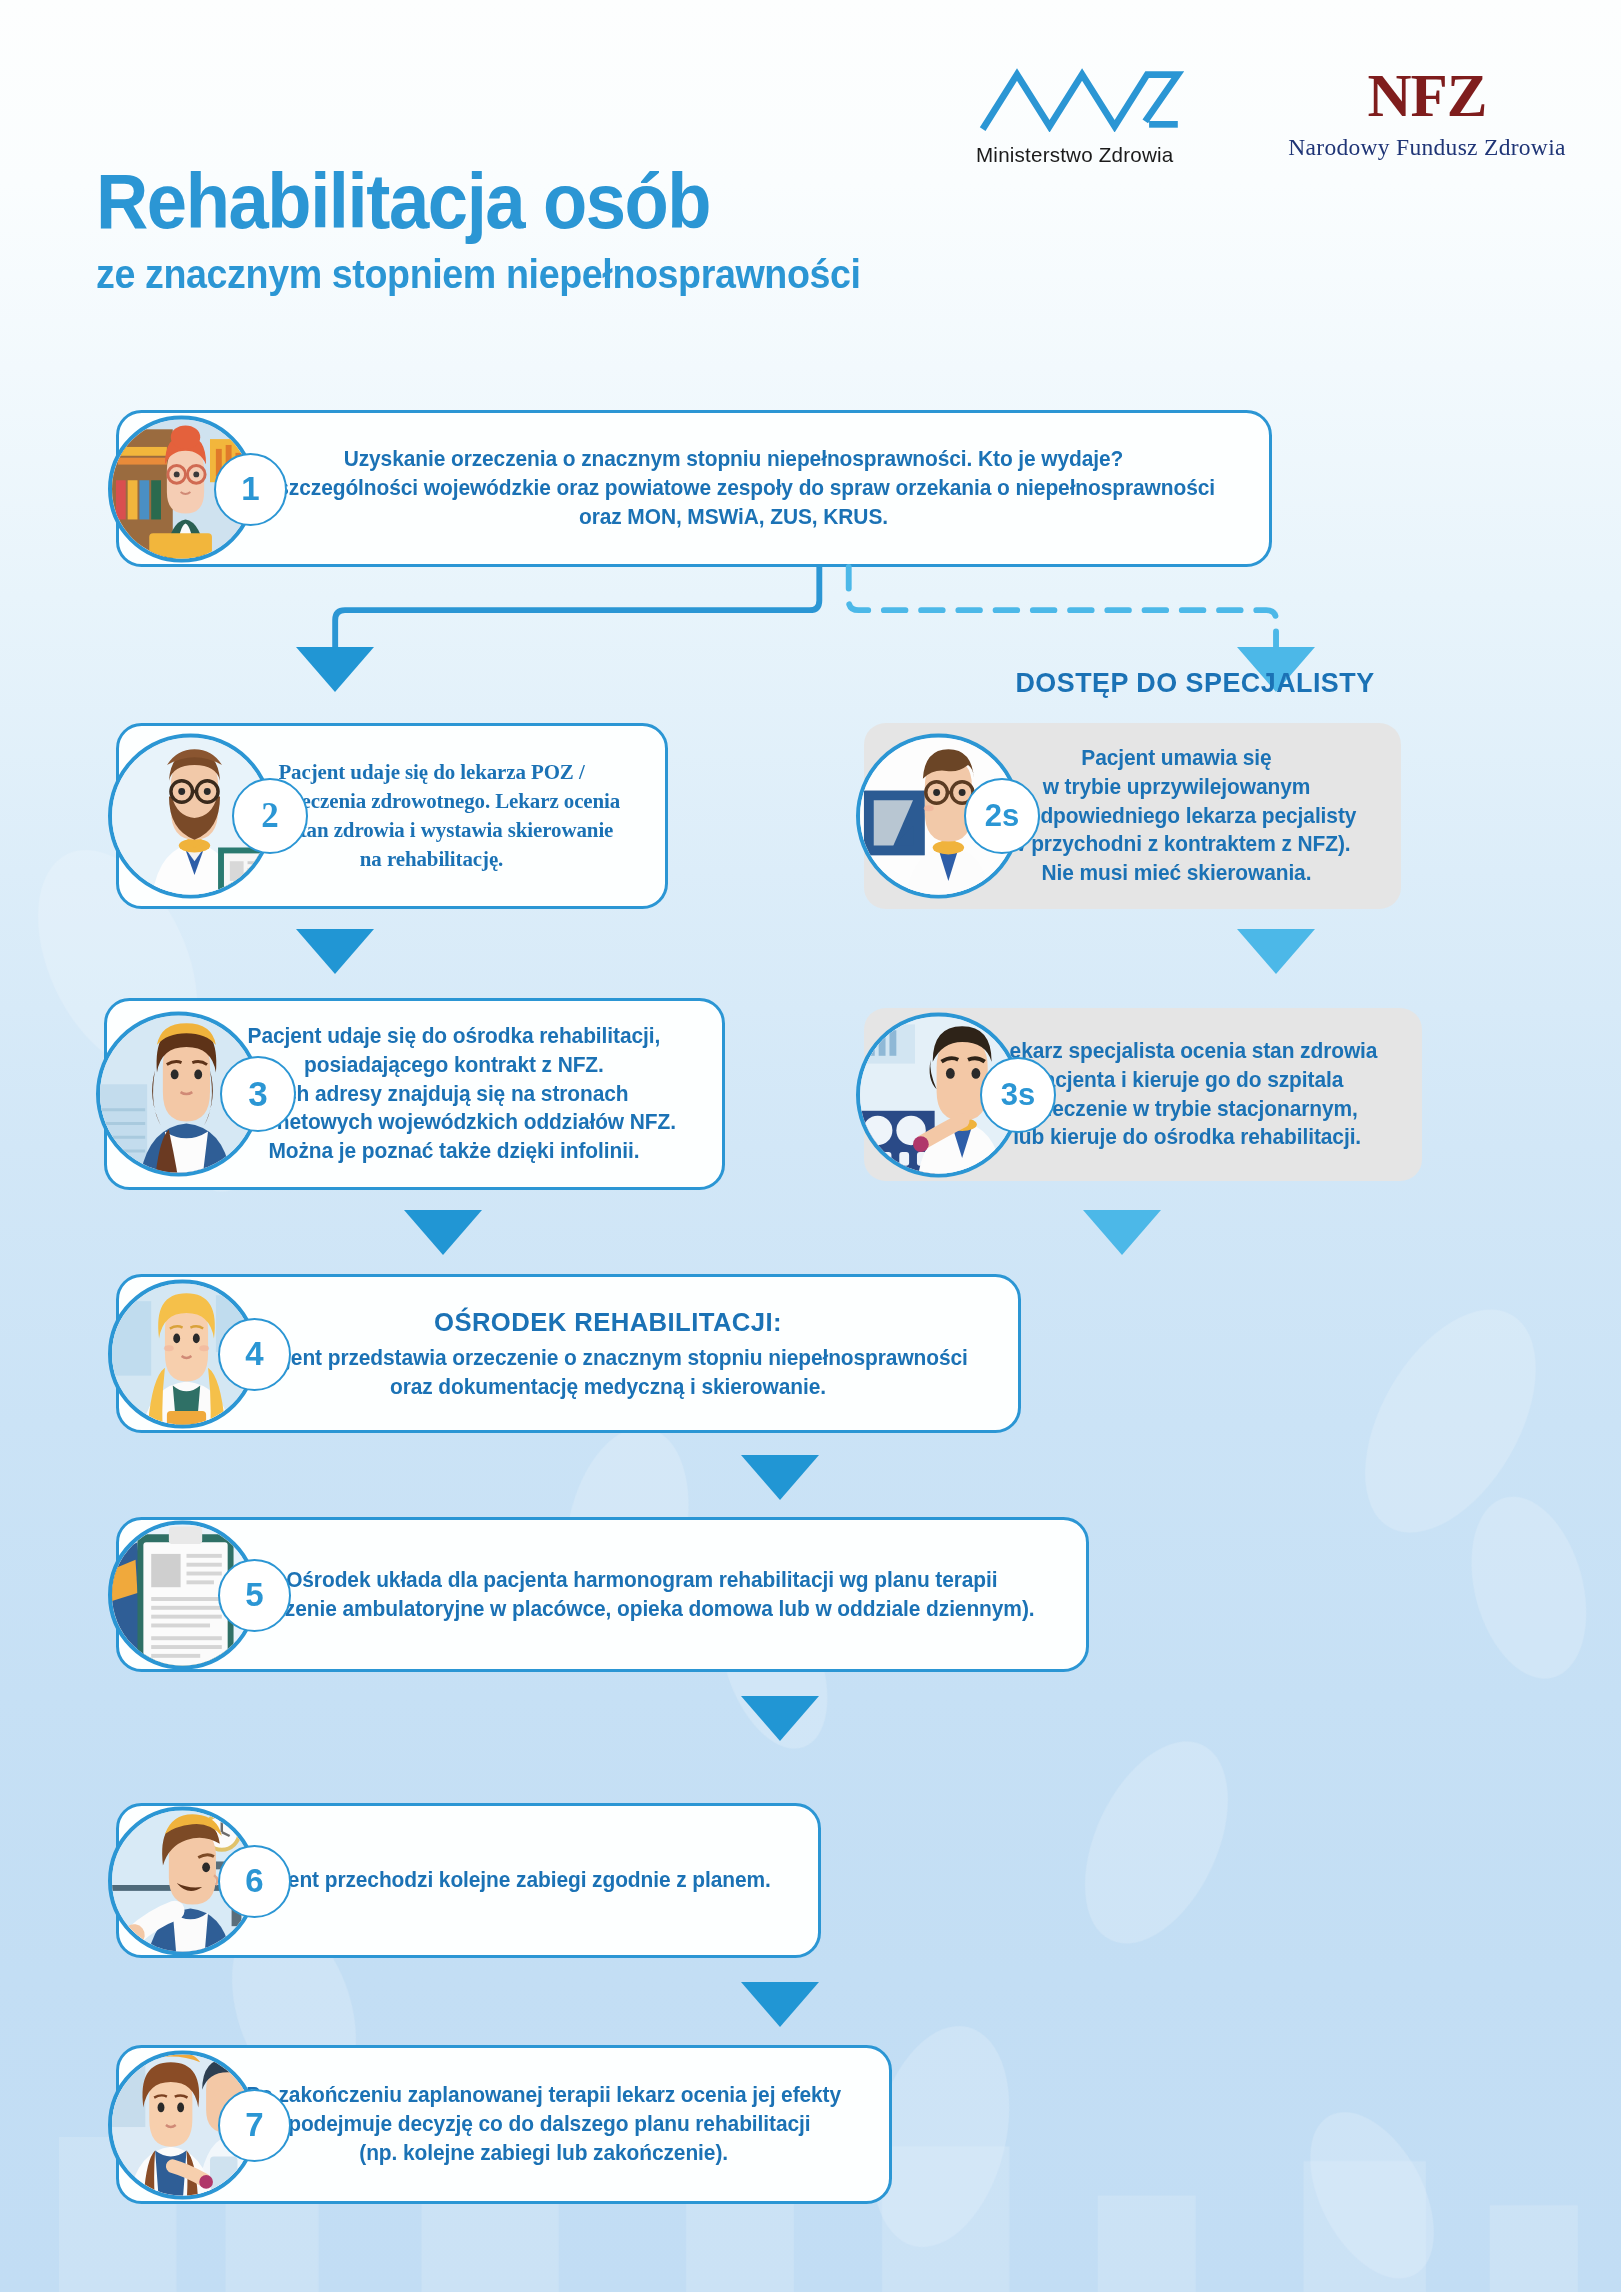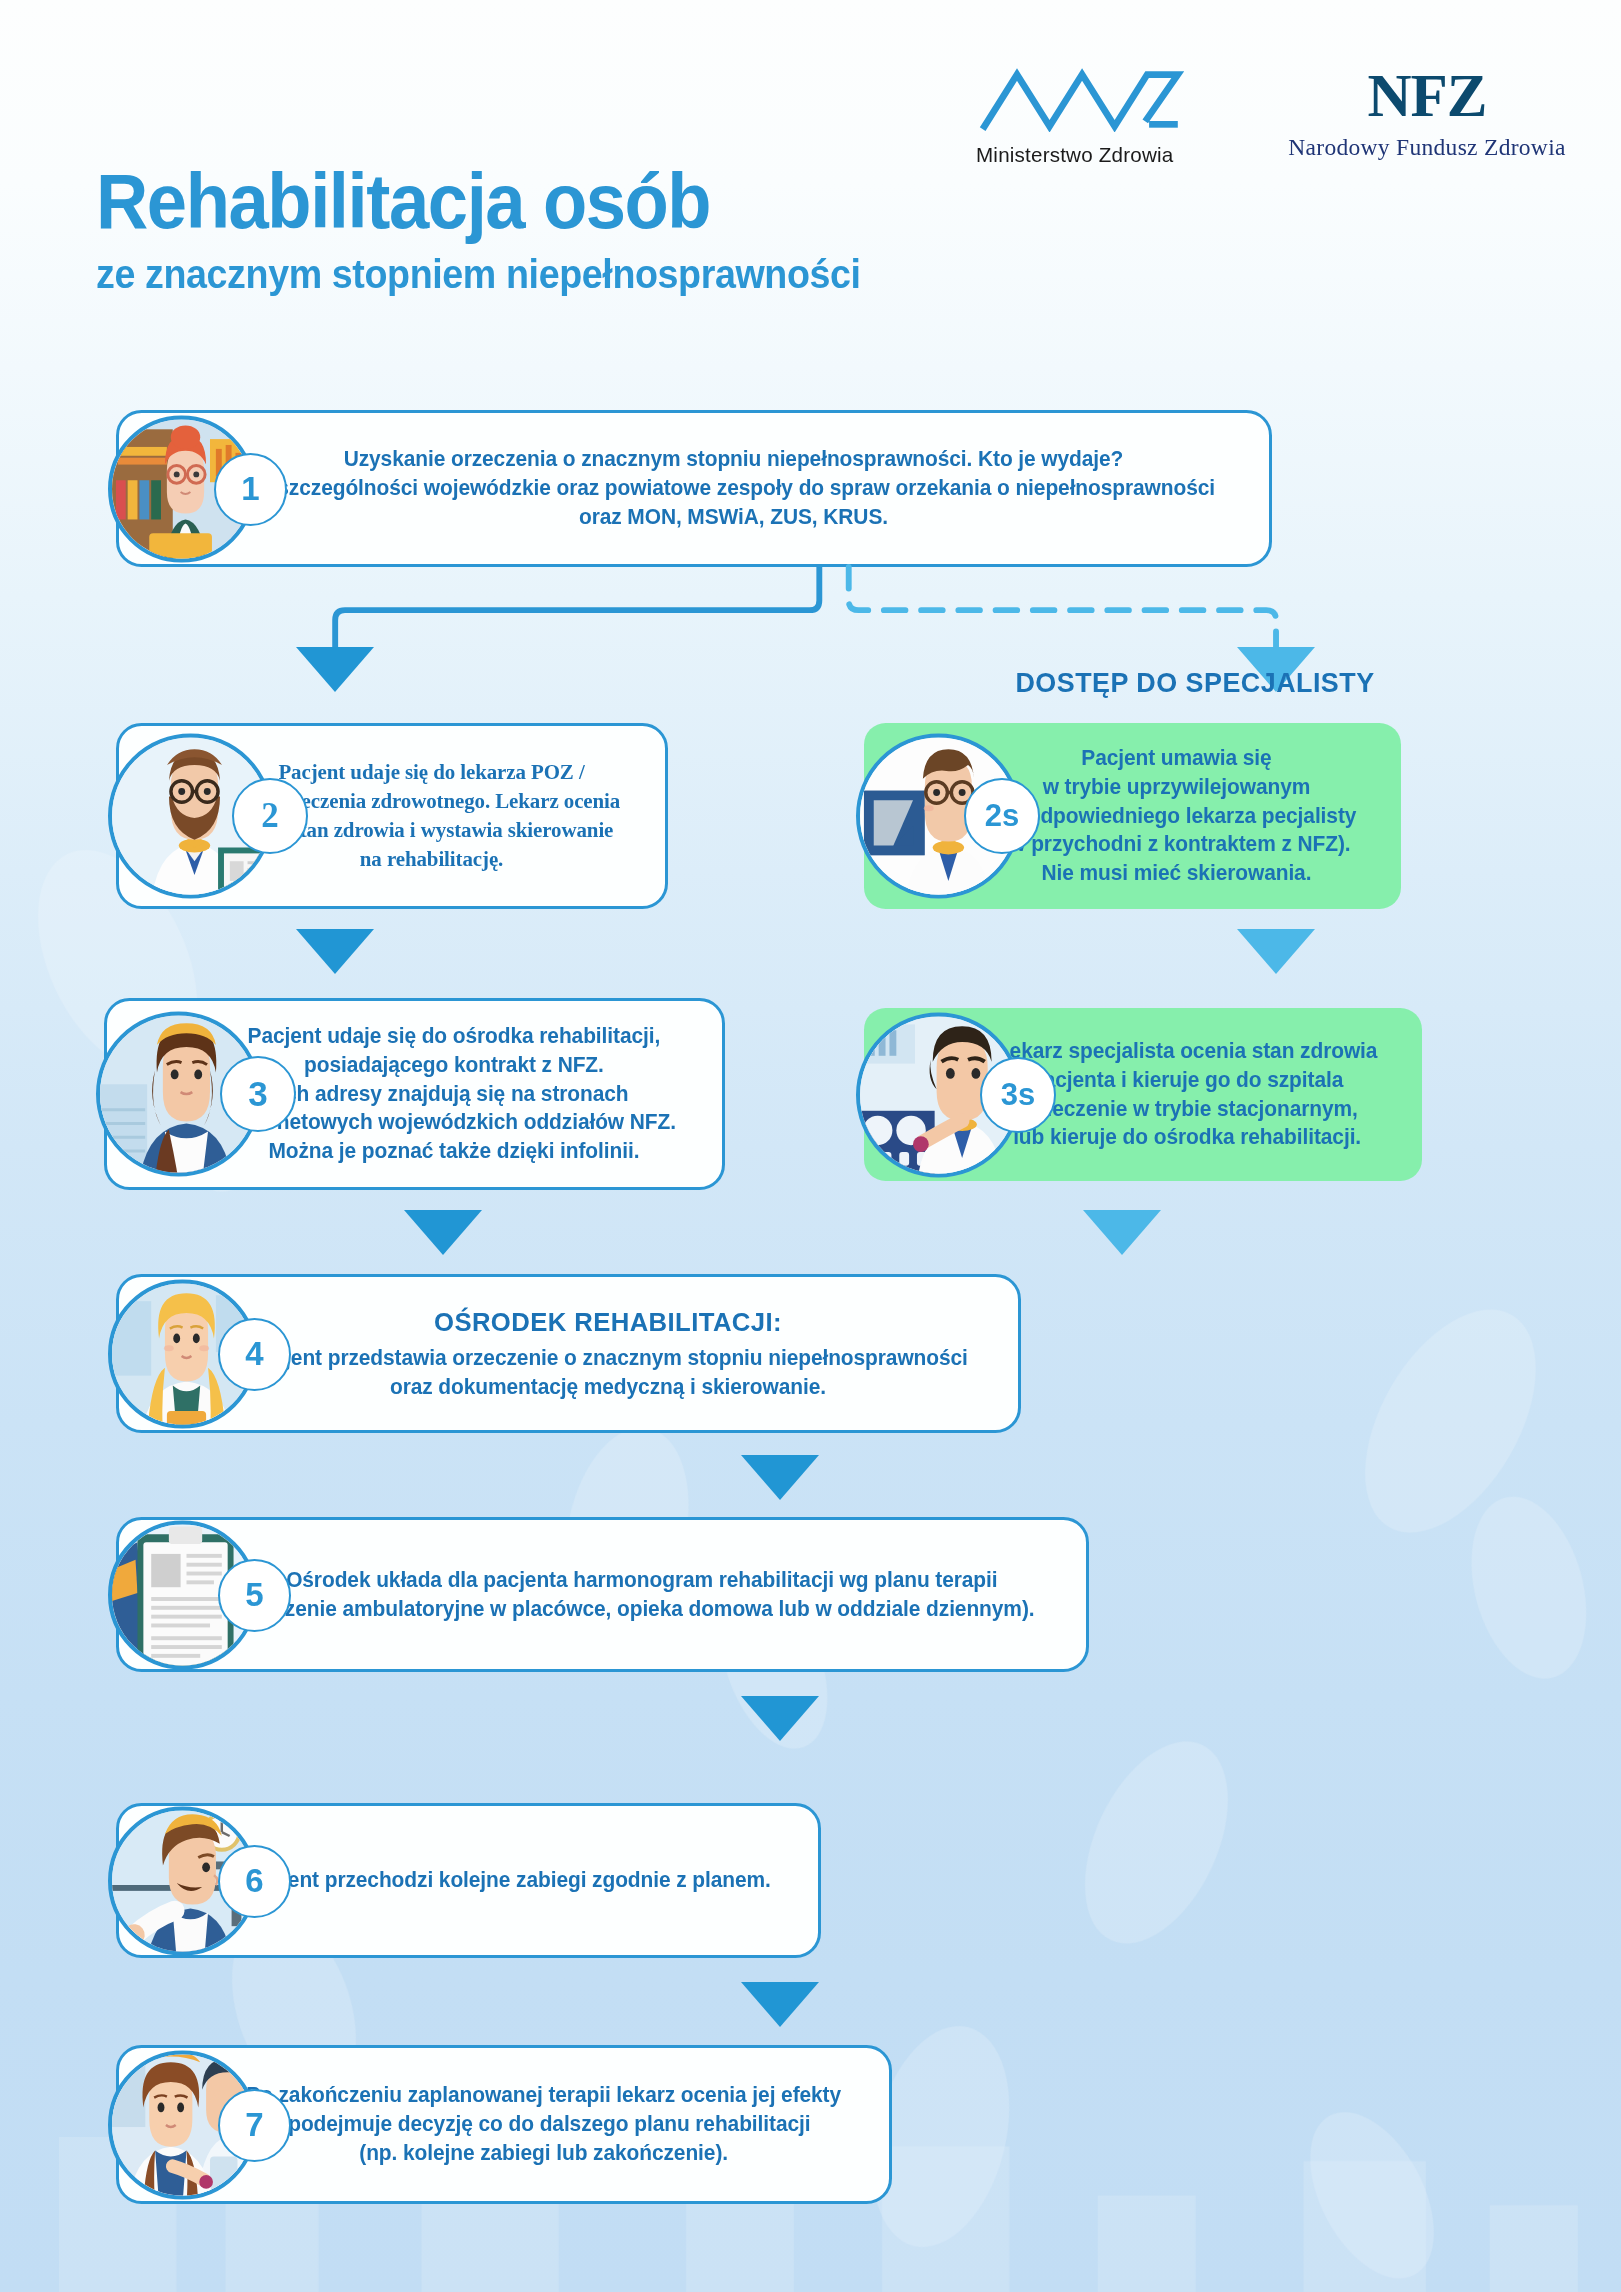--- a/index.html
+++ b/index.html
@@ -64,21 +64,21 @@
     letter-spacing: 0.2px;
     margin-top: 6.9px;
     font-family: "Liberation Sans", sans-serif;
   }
 
   .logo-nfz { text-align: center; width: 294px; }
   .logo-nfz .mark {
     font-family: "Liberation Serif", serif;
     font-weight: bold;
     font-size: 61px;
-    color: #0c4a6e;
+    color: #7f1d1d;
     letter-spacing: -1px;
     line-height: 1;
     position: relative;
   }
   .logo-nfz .caption {
     font-family: "Liberation Serif", serif;
     font-size: 23.5px;
     color: #1f3576;
     margin-top: 7.8px;
     letter-spacing: 0.3px;
@@ -122,21 +122,21 @@
     border-radius: 25.5px;
     height: 100%;
     display: flex;
     align-items: center;
     justify-content: center;
     padding: 9.8px 39px 9.8px 118px;
     position: relative;
   }
 
   .card.tinted {
-    background: #86efac;
+    background: #e5e5e5;
     border: none;
     border-radius: 21.6px;
     padding-left: 127px;
   }
 
   .card-text {
     color: #1b72b5;
     font-weight: bold;
     text-align: center;
     line-height: 1.34;

